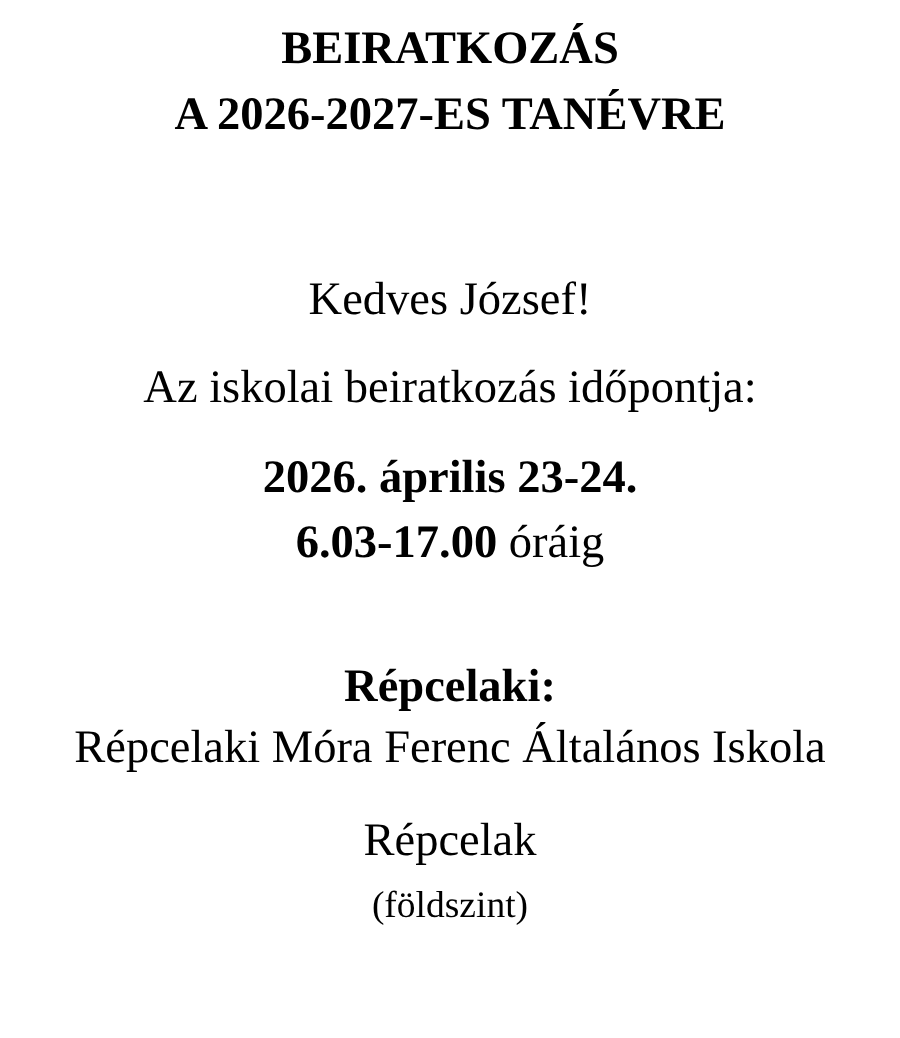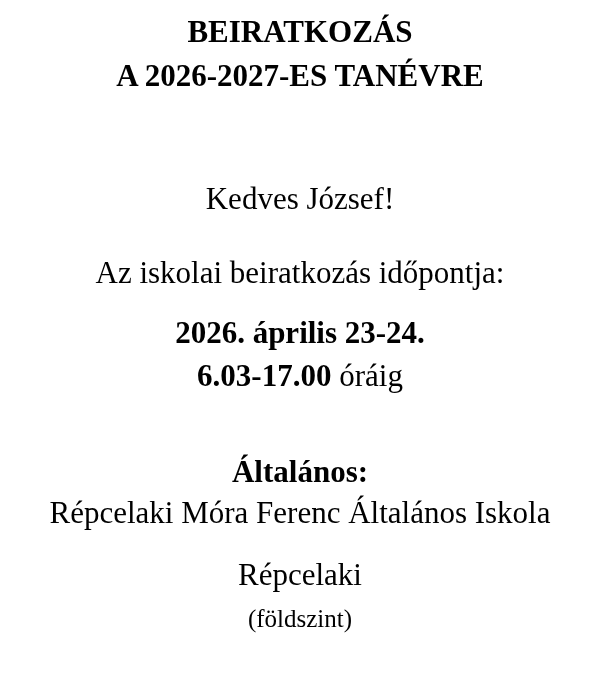--- a/index.html
+++ b/index.html
@@ -21,21 +21,21 @@
   }
   .line {
     font-size: 31px;
     line-height: 1.15;
   }
   .bold { font-weight: bold; }
 
   .title-1      { padding-top: 14px; }
   .title-2      { margin-top: 8px; }
   .greeting     { margin-top: 88px; }
-  .intro        { margin-top: 38px; }
+  .intro        { margin-top: 23px; }
   .date         { margin-top: 24px; }
   .time         { margin-top: 8px; }
   .location     { margin-top: 60px; }
   .school       { margin-top: 6px; }
   .office       { margin-top: 26px; }
   .floor        { margin-top: 12px; font-size: 25px; }
   .address      { margin-top: 5px;  font-size: 27px; }
 </style>
 </head>
 <body>
@@ -47,22 +47,22 @@
   <div class="line bold title-2">A 2026-2027-ES TANÉVRE</div>
 
   <div class="line greeting">Kedves József!</div>
 
   <div class="line intro">Az iskolai beiratkozás időpontja:</div>
 
   <div class="line bold date">2026. április 23-24.</div>
 
   <div class="line time"><span class="bold">6.03-17.00</span><span> óráig</span></div>
 
-  <div class="line bold location">Általános:</div>
+  <div class="line bold location">Répcelaki:</div>
 
   <div class="line school">Répcelaki Móra Ferenc Általános Iskola</div>
 
-  <div class="line office">Répcelaki</div>
+  <div class="line office">Répcelak</div>
 
   <div class="line floor">(földszint)</div>
 
 
 </div>
 
 </body></html>

